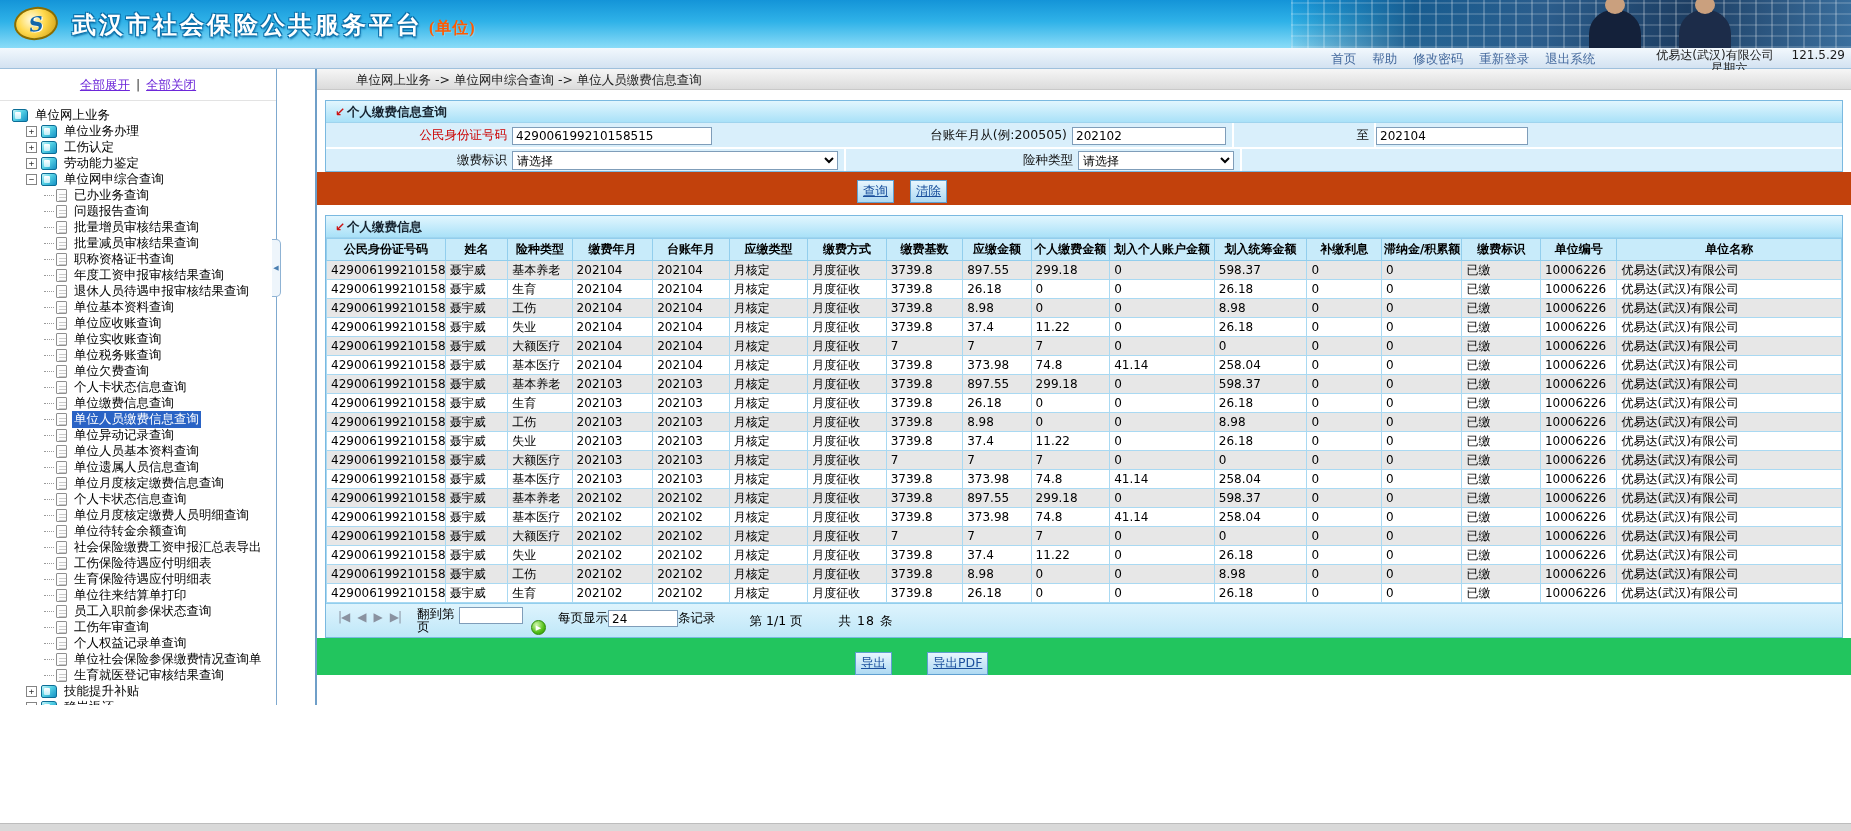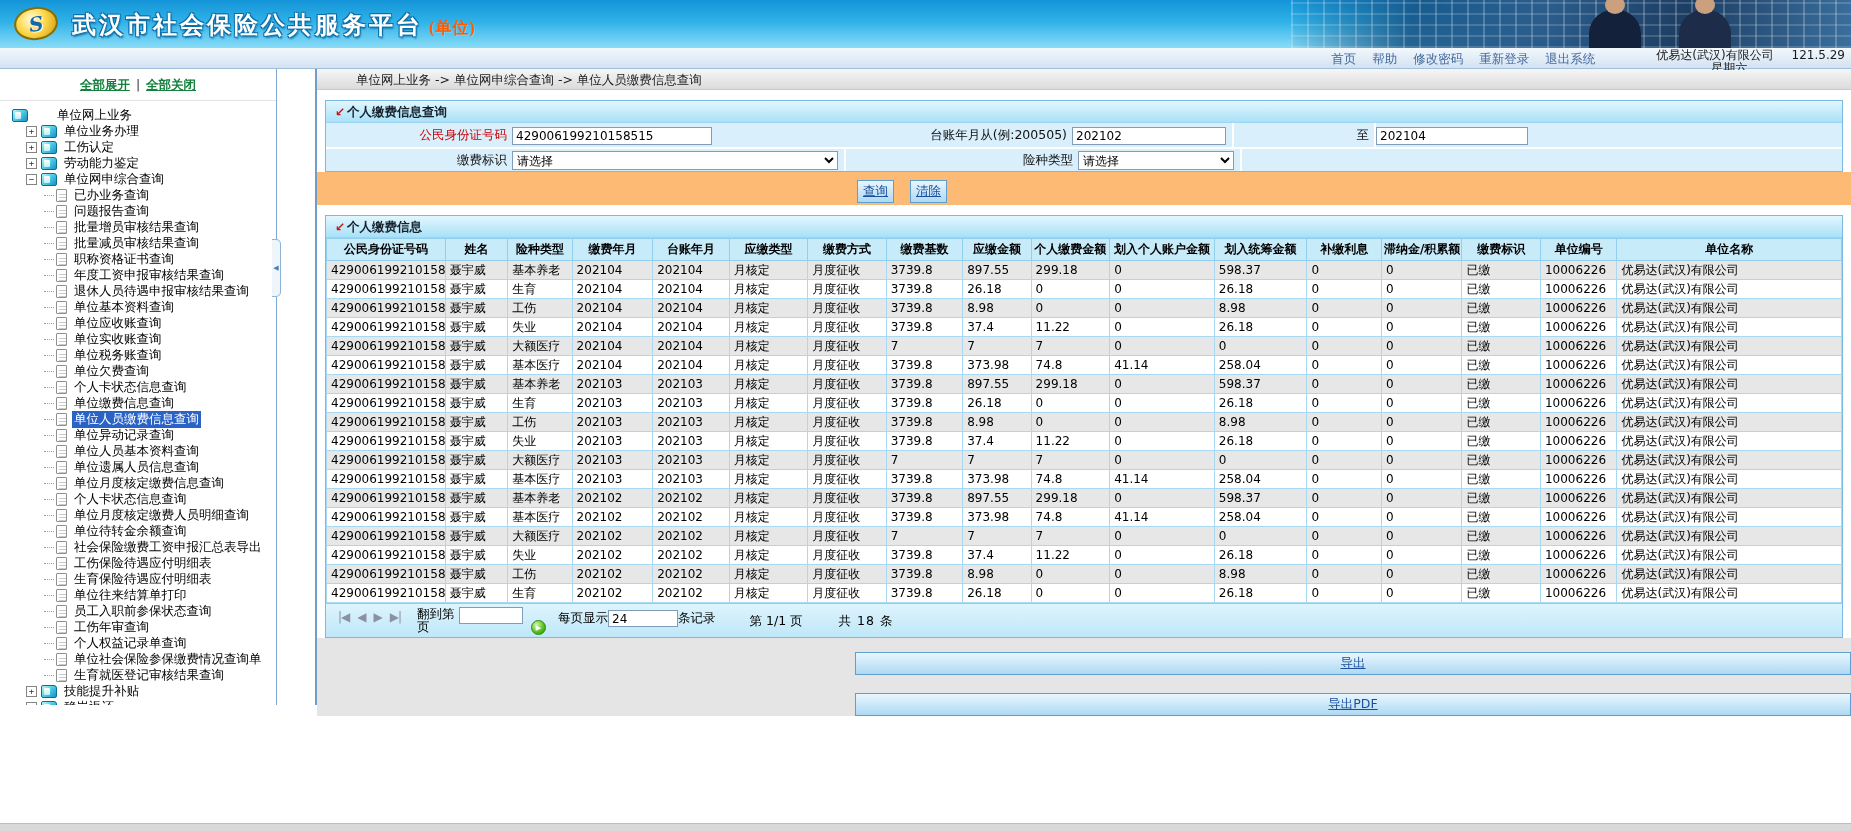--- a/index.html
+++ b/index.html
@@ -32,25 +32,25 @@
   .toplinks a { color:#44699d; font-size:12.5px; text-decoration:none; }
   .who { font-size:12px; color:#1a1a1a; text-align:center; line-height:13px; margin-top:-2px; }
   .who .l1 { white-space:nowrap;margin-left:43px; }
   .who .l1 .date { margin-left:14px; }
   .who .l2 { height:8px; overflow:hidden; }
 
   
   .main { display:flex; height:636px; }
   .sidebar { width:277px; background:#fff; border-right:1px solid #7fa9cf; padding-top:5px; overflow:hidden; }
   .sb-links { text-align:center; font-size:12.5px; padding:3px 0 6px 0; border-bottom:1px solid #e3e3e3; }
-  .sb-links a { color:#15803d; text-decoration:underline;font-weight:bold; }
+  .sb-links a { color:#6d28d9; text-decoration:underline; }
   .sb-links .bar { color:#333; margin:0 6px; }
   .tree { list-style:none; margin:6px 0 0 10px; }
   .tree li { display:flex; align-items:center; height:16px; font-size:12.5px; white-space:nowrap; cursor:default; }
-  .tree li.root { padding-left:2px;gap:22px; }
+  .tree li.root { padding-left:2px; }
   .tree li.group { padding-left:16px; }
   .tree li.leaf { padding-left:34px; }
   .exp { width:11px; height:11px; border:1px solid #848484; background:#fff; font:9px/9px "DejaVu Sans Mono",monospace; text-align:center; color:#333; margin-right:4px; flex:0 0 11px; }
   .fic { width:16px; height:13px; flex:0 0 16px; margin-right:5px; border-radius:2px 3px 2px 2px;
          background:linear-gradient(135deg,#c8f6fa 0%,#52cfe4 45%,#1691c4 100%); border:1px solid #0b6d96; position:relative; }
   .fic::after { content:""; position:absolute; left:2px; top:2px; width:6px; height:7px; background:linear-gradient(180deg,#ffffff,#bfeef8); border-radius:1px; }
   .dash { width:10px; border-top:1px dotted #9a9a9a; margin-right:2px; flex:0 0 10px; }
   .pic { width:11px; height:13px; flex:0 0 11px; margin-right:5px; background:#fdfdfd; border:1px solid #8f8f8f; border-radius:1px;
          background-image:repeating-linear-gradient(180deg, transparent 0 2px, #c9c9c9 2px 3px); background-size:7px 100%; background-position:2px 2px; background-repeat:no-repeat; }
   .tree .lbl { padding:0 2px; color:#000; }
@@ -70,21 +70,21 @@
   .red-arrow { color:#cc1111; font-weight:bold; margin-right:2px; font-size:12px; }
 
   .frow { display:flex; align-items:center; height:24px; background:#d9effb; }
   .frow + .frow { border-top:2px solid #fff; }
   .flabel { font-size:12.5px; color:#111; text-align:right; padding-right:5px; }
   .flabel.red { color:#cc0000; }
   .finput input, .goto input, .pp input { height:18px; border:1px solid #7f9db9; font-size:12px; padding:0 3px; background:#fff; font-family:"DejaVu Sans",sans-serif; }
   .fsel select { height:19px; border:1px solid #7f9db9; font-size:12px; background:#fff; font-family:"DejaVu Sans",sans-serif; }
   .vsep { width:2px; align-self:stretch; background:#fff; }
 
-  .btn-row { display:flex; gap:16px; padding:8px 0 2px 540px; background:#fdba74; }
+  .btn-row { display:flex; gap:16px; padding:8px 0 2px 540px; background:#c2410c; }
   .btn { display:inline-block; background:linear-gradient(180deg,#e8f6fe,#aed9f2); border:1px solid #5f9fd0; color:#1a4f9c;
          font-size:12.5px; text-decoration:underline; padding:2px 5px; cursor:pointer; font-family:"DejaVu Sans",sans-serif; }
 
   table.grid { width:100%; border-collapse:collapse; table-layout:fixed; }
   table.grid th { background:#c8ebfa; border:1px solid #92ceed; font-size:12px; font-weight:bold; color:#000; height:22px; padding:0 2px; overflow:hidden; white-space:nowrap; }
   table.grid td { border:1px solid #a9d9f2; font-size:12px; color:#000; height:19px; padding:0 4px; overflow:hidden; white-space:nowrap; }
   table.grid tr.odd td { background:#e7e7e7; }
   table.grid tr.even td { background:#ffffff; }
 
   .pager { min-height:34px; background:linear-gradient(180deg,#def4fd,#bfe7f8); border-top:1px solid #92ceed;
@@ -95,21 +95,21 @@
   .goto .gl { width:42px; font-size:12.5px; line-height:13px; }
   .goto input { width:64px; height:17px; margin-top:0; }
   .gobtn { width:15px; height:15px; border-radius:50%; border:1px solid #2c8a06; margin:13px 6px 0 8px;
            background:radial-gradient(circle at 35% 30%, #d2f7ae, #52bf17 60%, #2f8d07); display:flex; align-items:center; justify-content:center;
            color:#fff; font-size:7px; cursor:pointer; }
   .pp { margin-left:6px; margin-top:3px; display:flex; align-items:center; }
   .pp input { width:70px; height:17px; }
   .pinfo { margin-left:34px; margin-top:6px; }
   .pinfo2 { margin-left:36px; margin-top:6px; letter-spacing:1px; }
 
-  .export-row { display:flex; gap:18px; padding:14px 0 0 538px; background:#e5e5e5;flex-direction:column; }
+  .export-row { display:flex; gap:35px; padding:14px 0 0 538px; background:#22c55e; }
 
   .bottom-strip { position:absolute; left:0; bottom:0; width:100%; height:8px; background:#d9d9d9; border-top:1px solid #bdbdbd; }
 </style>
 </head>
 <body>
 
 <div class="page">
 
   <header class="banner">
     <div class="logo">S</div>

